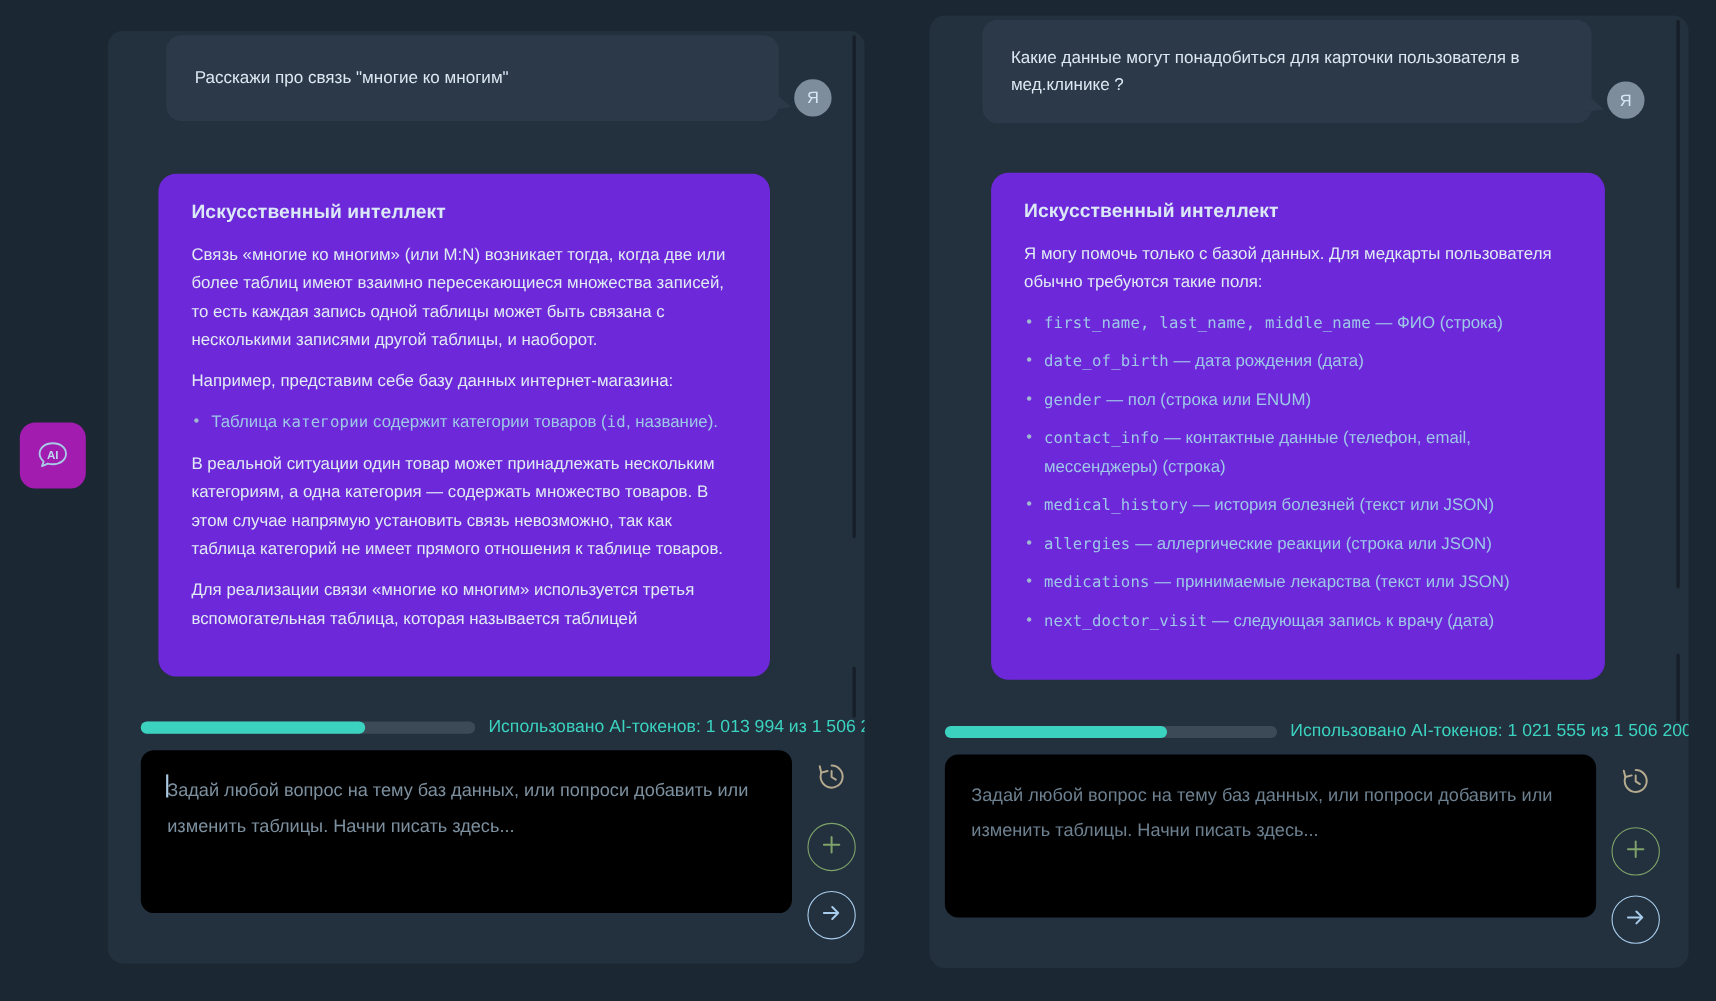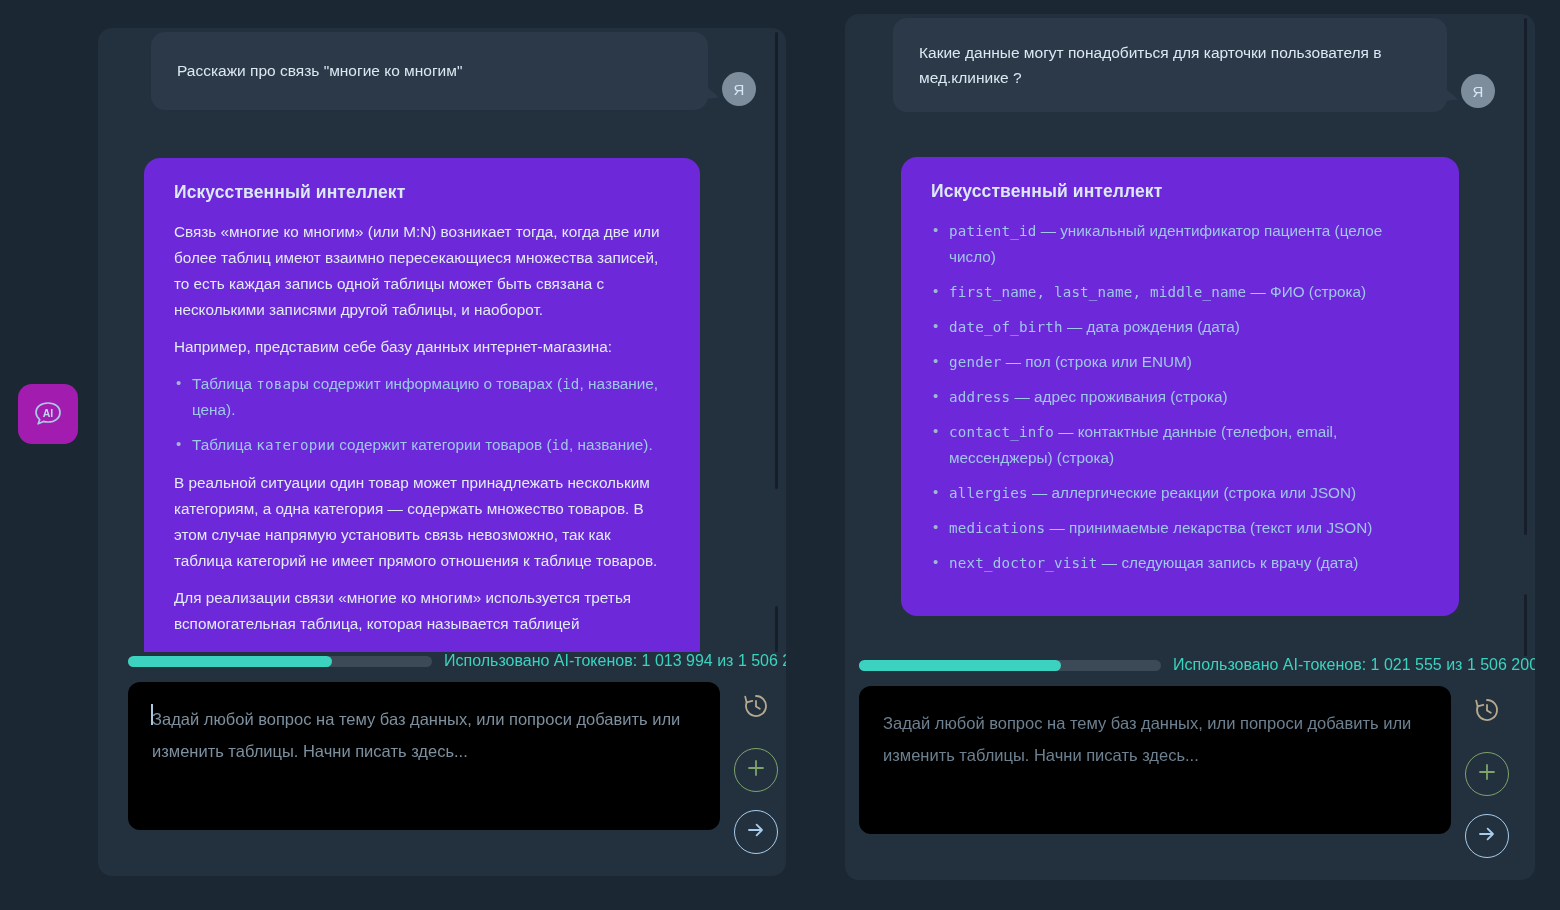--- a/index.html
+++ b/index.html
@@ -279,21 +279,20 @@
         <div class="avatar">Я</div>
       </div>
 
       <div class="row-ai">
         <div class="bubble-ai">
           <div class="ai-title">Искусственный интеллект</div>
           <p class="ai-p">Связь «многие ко многим» (или M:N) возникает тогда, когда две или более таблиц имеют взаимно пересекающиеся множества записей, то есть каждая запись одной таблицы может быть связана с несколькими записями другой таблицы, и наоборот.</p>
           <p class="ai-p">Например, представим себе базу данных интернет-магазина:</p>
 
           <ul class="ai-list">
-            <li class="ai-li accent"><span>Таблица </span><span class="mono">товары</span><span> содержит информацию о товарах (</span><span class="mono">id</span><span>, название, цена).</span></li>
             <li class="ai-li accent"><span>Таблица </span><span class="mono">категории</span><span> содержит категории товаров (</span><span class="mono">id</span><span>, название).</span></li>
           </ul>
 
           <p class="ai-p">В реальной ситуации один товар может принадлежать нескольким категориям, а одна категория — содержать множество товаров. В этом случае напрямую установить связь невозможно, так как таблица категорий не имеет прямого отношения к таблице товаров.</p>
           <p class="ai-p">Для реализации связи «многие ко многим» используется третья вспомогательная таблица, которая называется таблицей</p>
         </div>
       </div>
     </div>
 
     <div class="footer">
@@ -353,27 +352,27 @@
       <div class="row-user">
         <div class="bubble-user">
           <span>Какие данные могут понадобиться для карточки пользователя в мед.клинике ?</span>
         </div>
         <div class="avatar">Я</div>
       </div>
 
       <div class="row-ai">
         <div class="bubble-ai">
           <div class="ai-title">Искусственный интеллект</div>
+          <p class="ai-p">Я могу помочь только с базой данных. Для медкарты пользователя обычно требуются такие поля:</p>
           <ul class="ai-list">
-              <li class="ai-li"><span class="mono">patient_id</span><span class="accent-txt"> — уникальный идентификатор пациента (целое число)</span></li>
               <li class="ai-li"><span class="mono">first_name, last_name, middle_name</span><span class="accent-txt"> — ФИО (строка)</span></li>
               <li class="ai-li"><span class="mono">date_of_birth</span><span class="accent-txt"> — дата рождения (дата)</span></li>
               <li class="ai-li"><span class="mono">gender</span><span class="accent-txt"> — пол (строка или ENUM)</span></li>
-              <li class="ai-li"><span class="mono">address</span><span class="accent-txt"> — адрес проживания (строка)</span></li>
               <li class="ai-li"><span class="mono">contact_info</span><span class="accent-txt"> — контактные данные (телефон, email, мессенджеры) (строка)</span></li>
+              <li class="ai-li"><span class="mono">medical_history</span><span class="accent-txt"> — история болезней (текст или JSON)</span></li>
               <li class="ai-li"><span class="mono">allergies</span><span class="accent-txt"> — аллергические реакции (строка или JSON)</span></li>
               <li class="ai-li"><span class="mono">medications</span><span class="accent-txt"> — принимаемые лекарства (текст или JSON)</span></li>
               <li class="ai-li"><span class="mono">next_doctor_visit</span><span class="accent-txt"> — следующая запись к врачу (дата)</span></li>
             </ul>
         </div>
       </div>
     </div>
 
     <div class="footer">
       <div class="progress-row">

